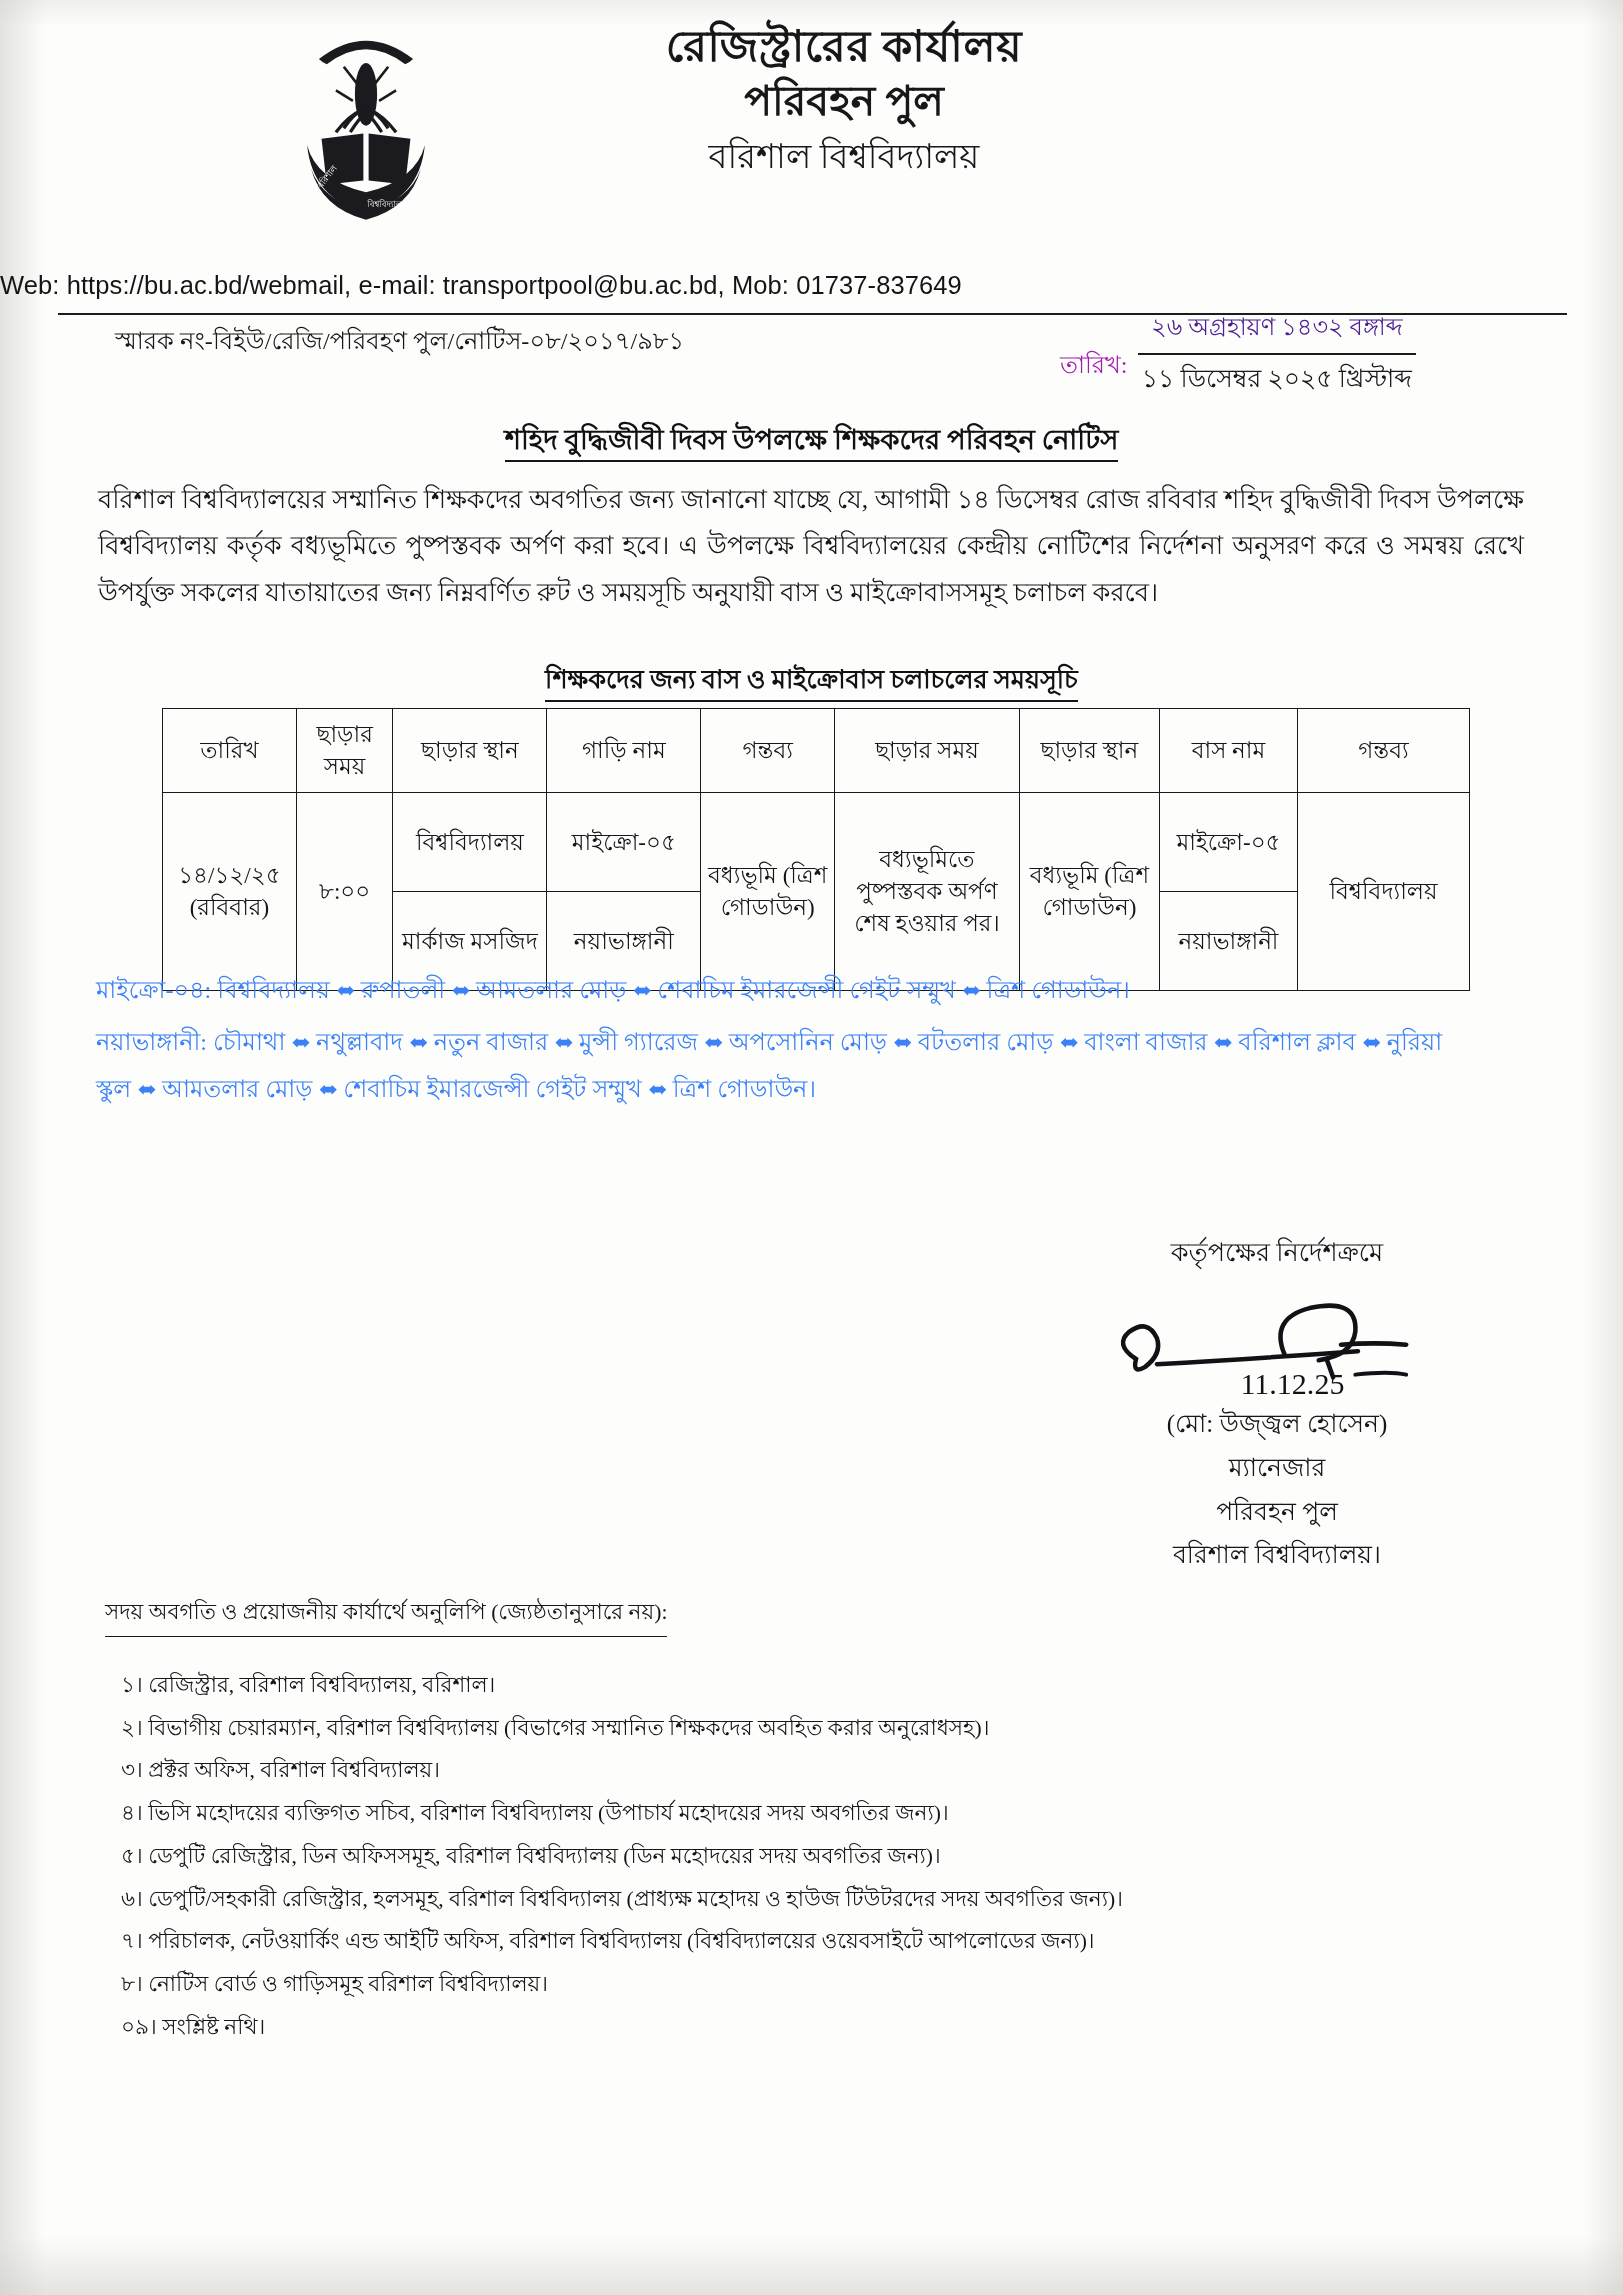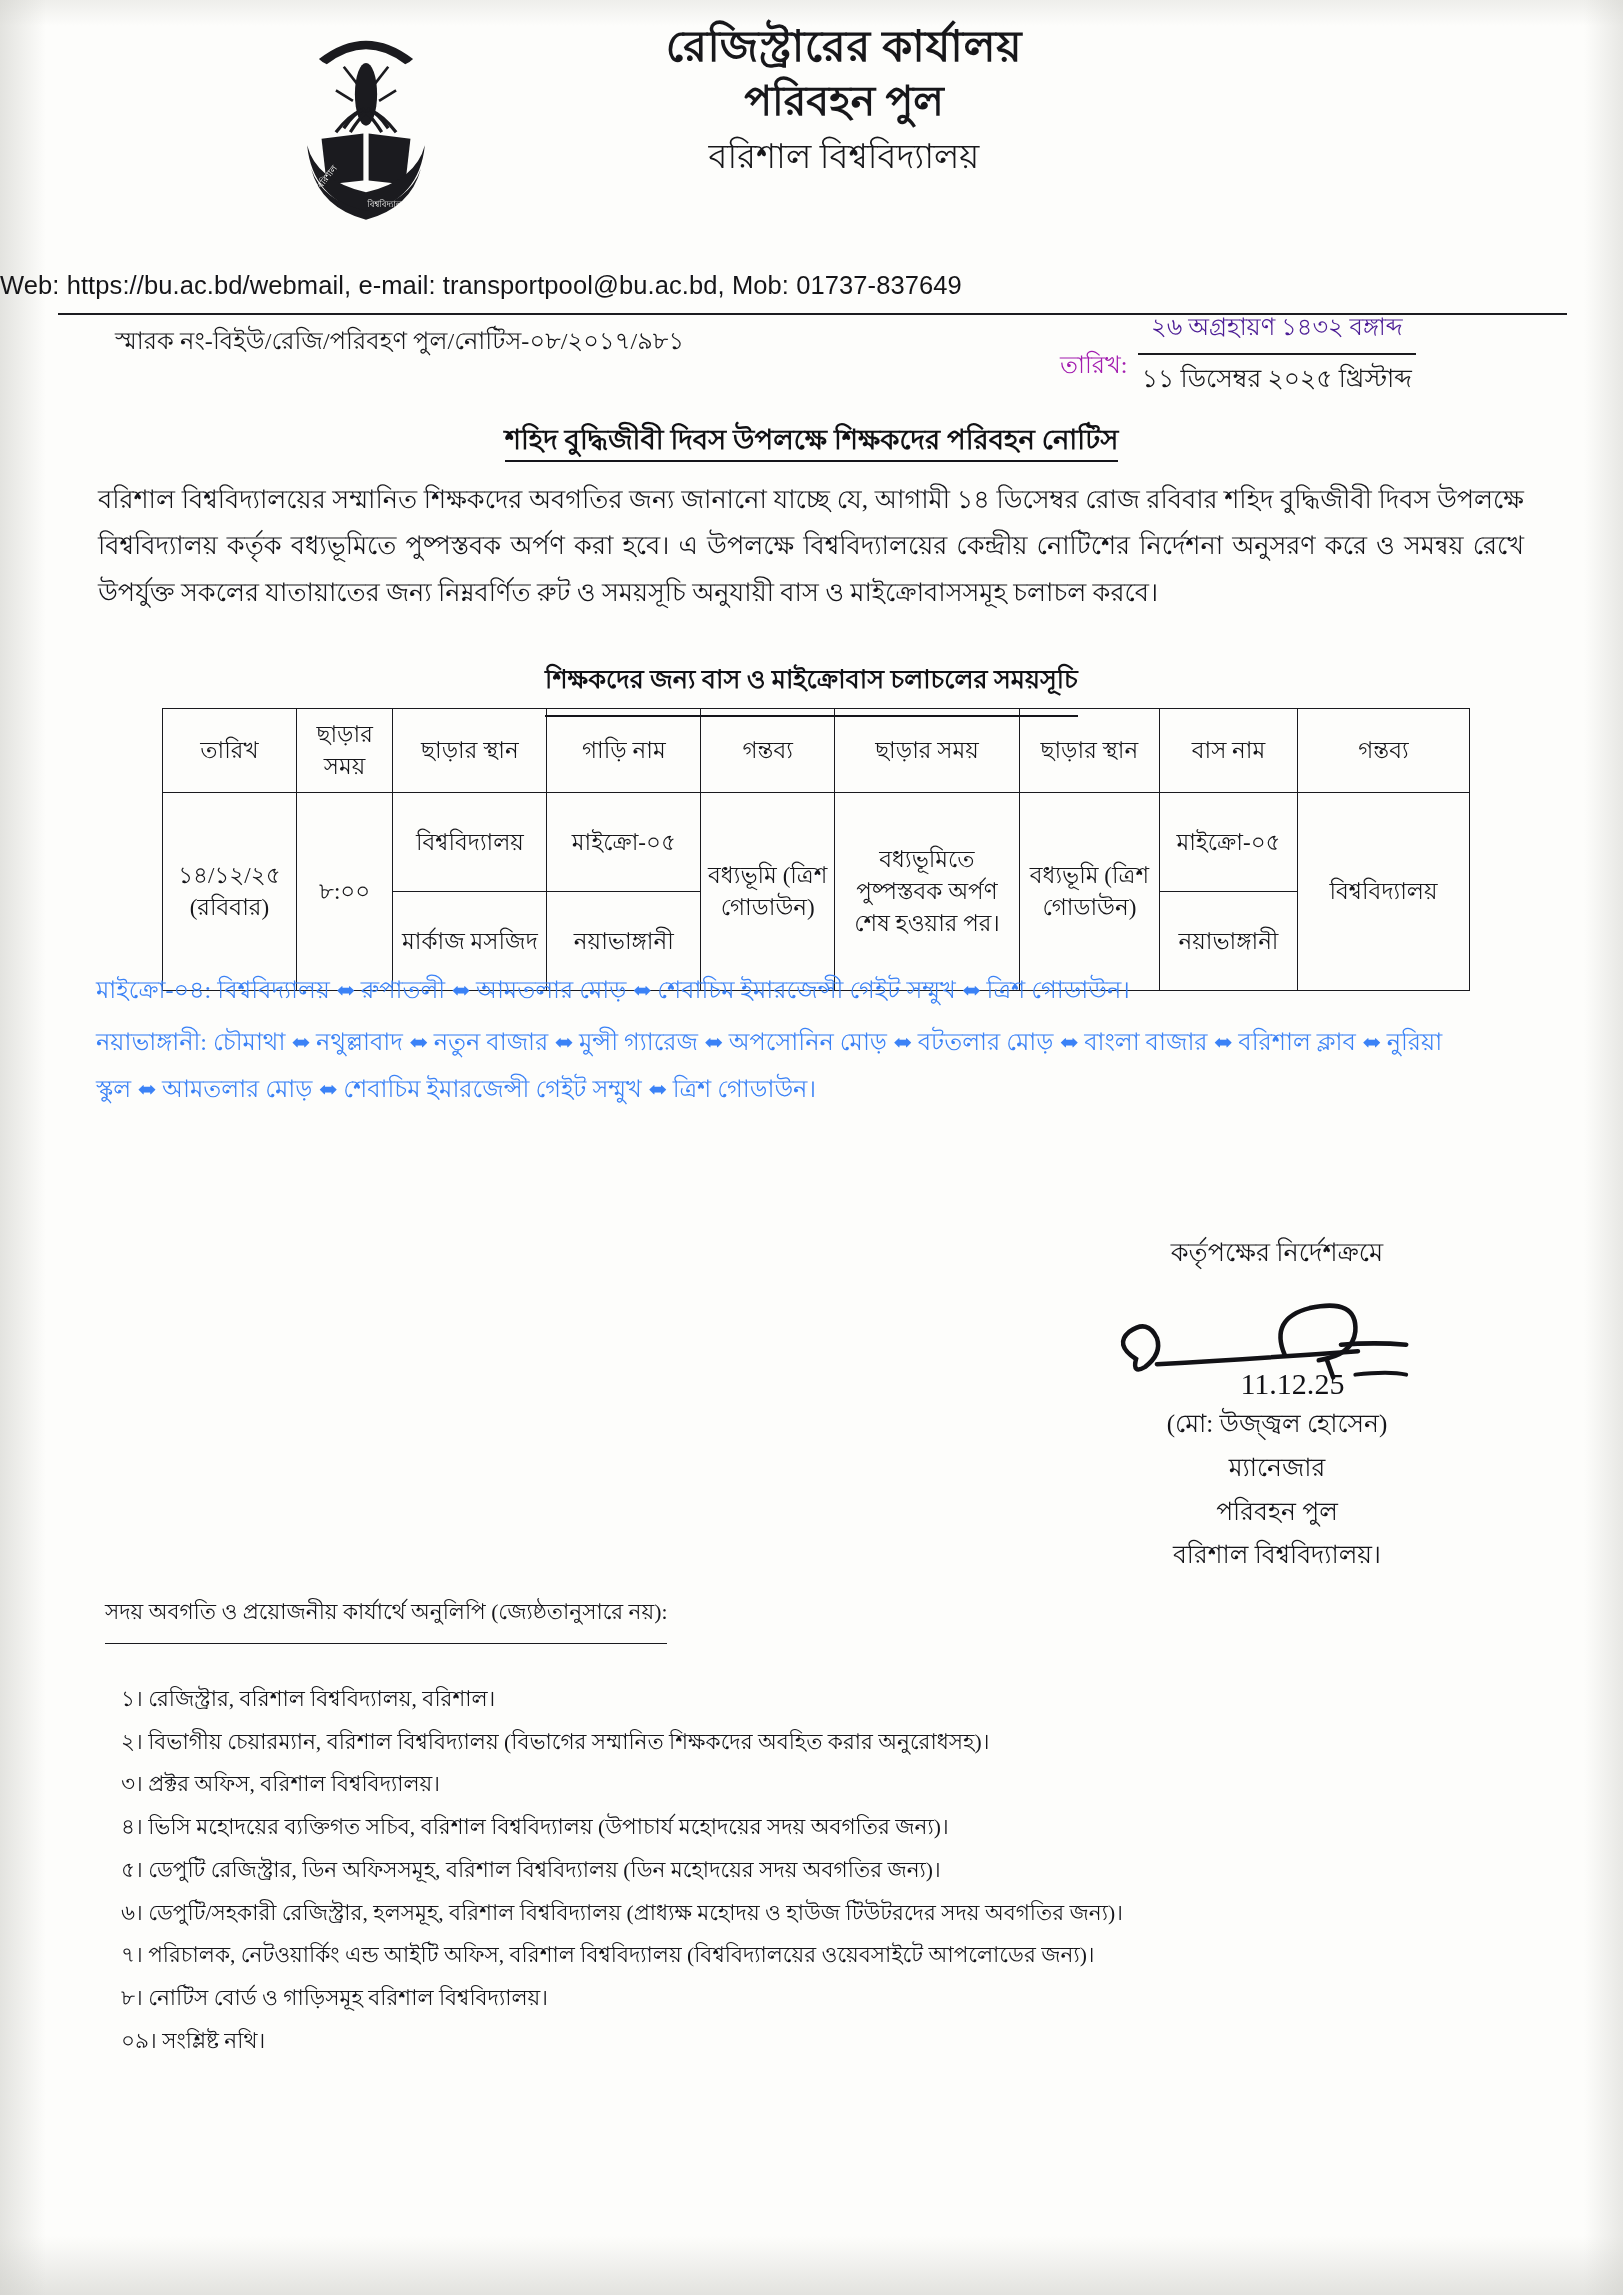--- a/index.html
+++ b/index.html
@@ -75,21 +75,21 @@
     font-size:25.5px;line-height:1.82;color:#15151a;
     text-align:justify;text-justify:inter-word;
   }
 
   
   .tcap{
     position:absolute;left:0;top:660px;width:1623px;text-align:center;
   }
   .tcap span{
     font-size:25.5px;font-weight:700;color:#121216;
-    border-bottom:2px solid #15151a;padding-bottom:21px;
+    border-bottom:2px solid #15151a;padding-bottom:6px;
   }
 
   
   .tblwrap{position:absolute;left:162px;top:708px;width:1308px;border-radius:28px;}
   table.sched{
     border-collapse:collapse;width:1308px;
     table-layout:fixed;
   }
   table.sched td{
     border:1.3px solid #1a1a1e;
@@ -126,21 +126,21 @@
   .sigmark{height:118px;position:relative;margin:3.9px 0 0;}
   .sigmark svg{position:absolute;left:50%;top:0;transform:translateX(-50%);}
   .sig .name{margin-top:2px;font-size:25px;}
   .sig .role{font-size:25px;}
 
   
   .dist{
     position:absolute;left:105px;top:1591px;width:1427px;
     font-size:21.6px;line-height:1.98;color:#15151a;
   }
-  .dist .dhead{border-bottom:1.3px solid #1a1a1e;display:inline-block;padding-bottom:9px;margin-bottom:18px;font-size:21.6px;}
+  .dist .dhead{border-bottom:1.3px solid #1a1a1e;display:inline-block;padding-bottom:2px;margin-bottom:11px;font-size:21.6px;}
   .dist ol{list-style:none;margin:16px;padding:0;}
   .dist li{margin:0;padding:0;}
 </style>
 </head>
 <body>
 
 <div class="page">
   <div class="inner">
 
     <div class="hdr">

